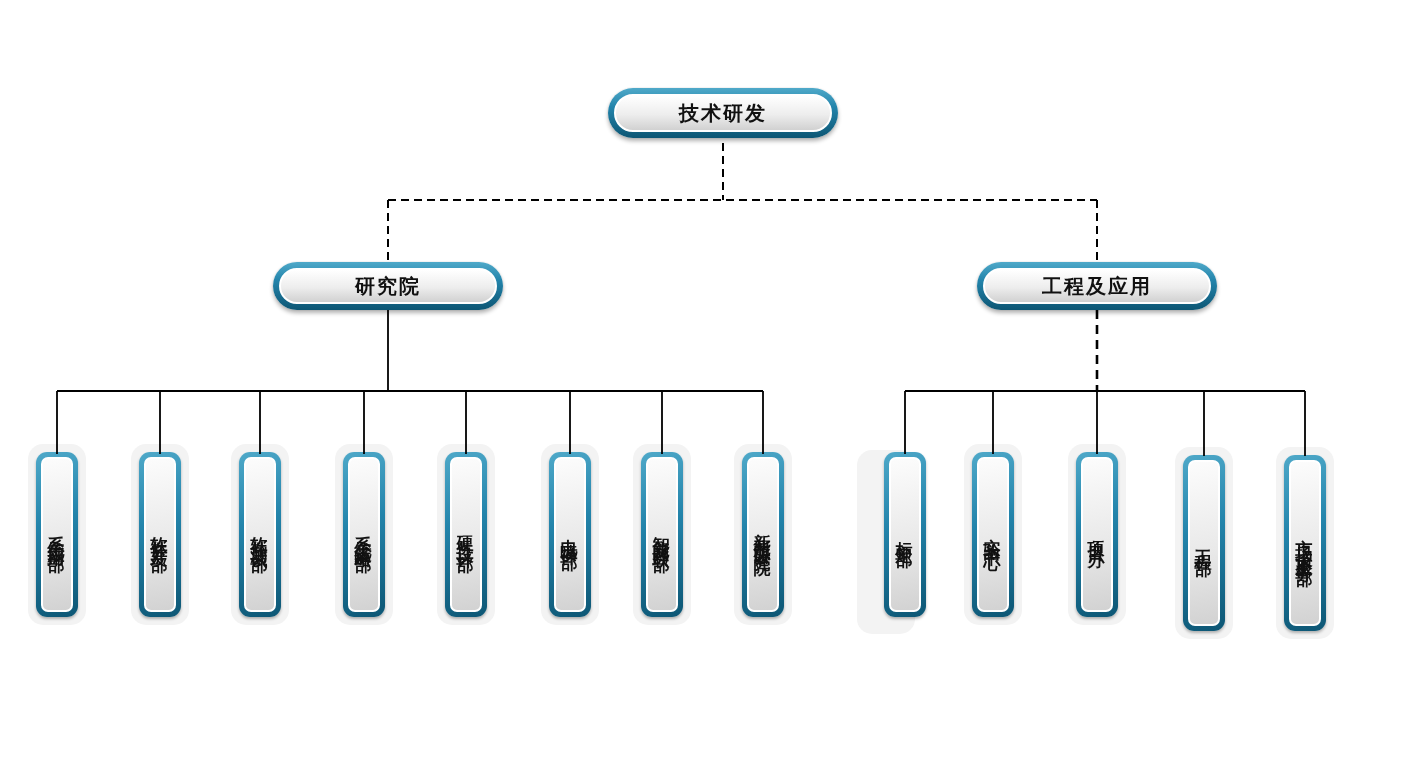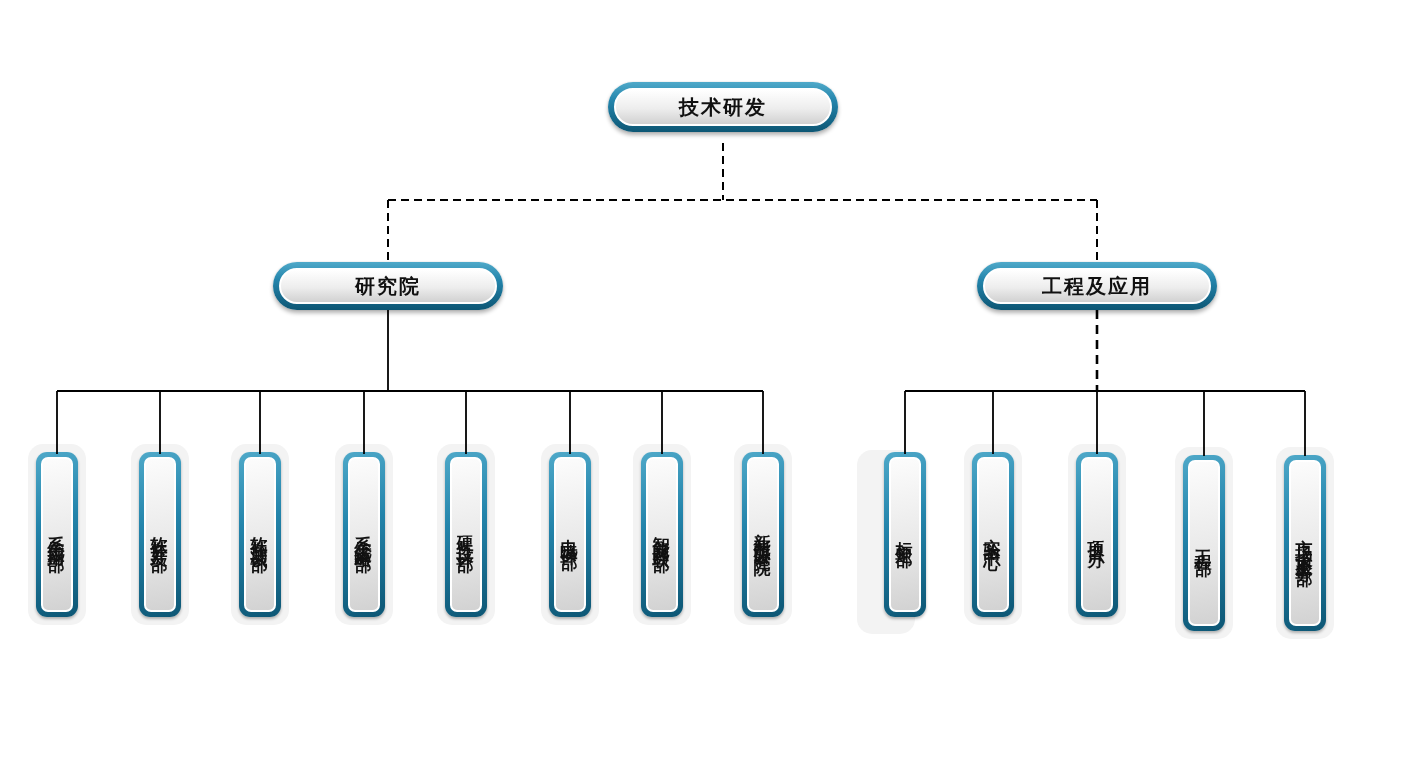--- a/index.html
+++ b/index.html
@@ -111,21 +111,21 @@
     </g>
     <g class="line-solid" fill="none" stroke-width="1.8">
       <path d="M388 310 V392"></path>
       <path d="M57 391 H763"></path>
       <path d="M57 391 V454 M160 391 V454 M260 391 V454 M364 391 V454 M466 391 V454 M570 391 V454 M662 391 V454 M763 391 V454"></path>
       <path d="M905 391 H1305"></path>
       <path d="M905 391 V454 M993 391 V454 M1097 391 V454 M1204 391 V456 M1305 391 V456"></path>
     </g>
   </svg>
 
-  <div class="pill" style="left:608px; top:82px; width:230px; height:50px">
+  <div class="pill" style="left:608px; top:88px; width:230px; height:50px">
     <div class="pill-inner">
       <span class="pill-label">技术研发</span>
     </div>
   </div>
 
   <div class="pill" style="left:977px; top:262px; width:240px; height:48px">
     <div class="pill-inner">
       <span class="pill-label">工程及应用</span>
     </div>
   </div>

